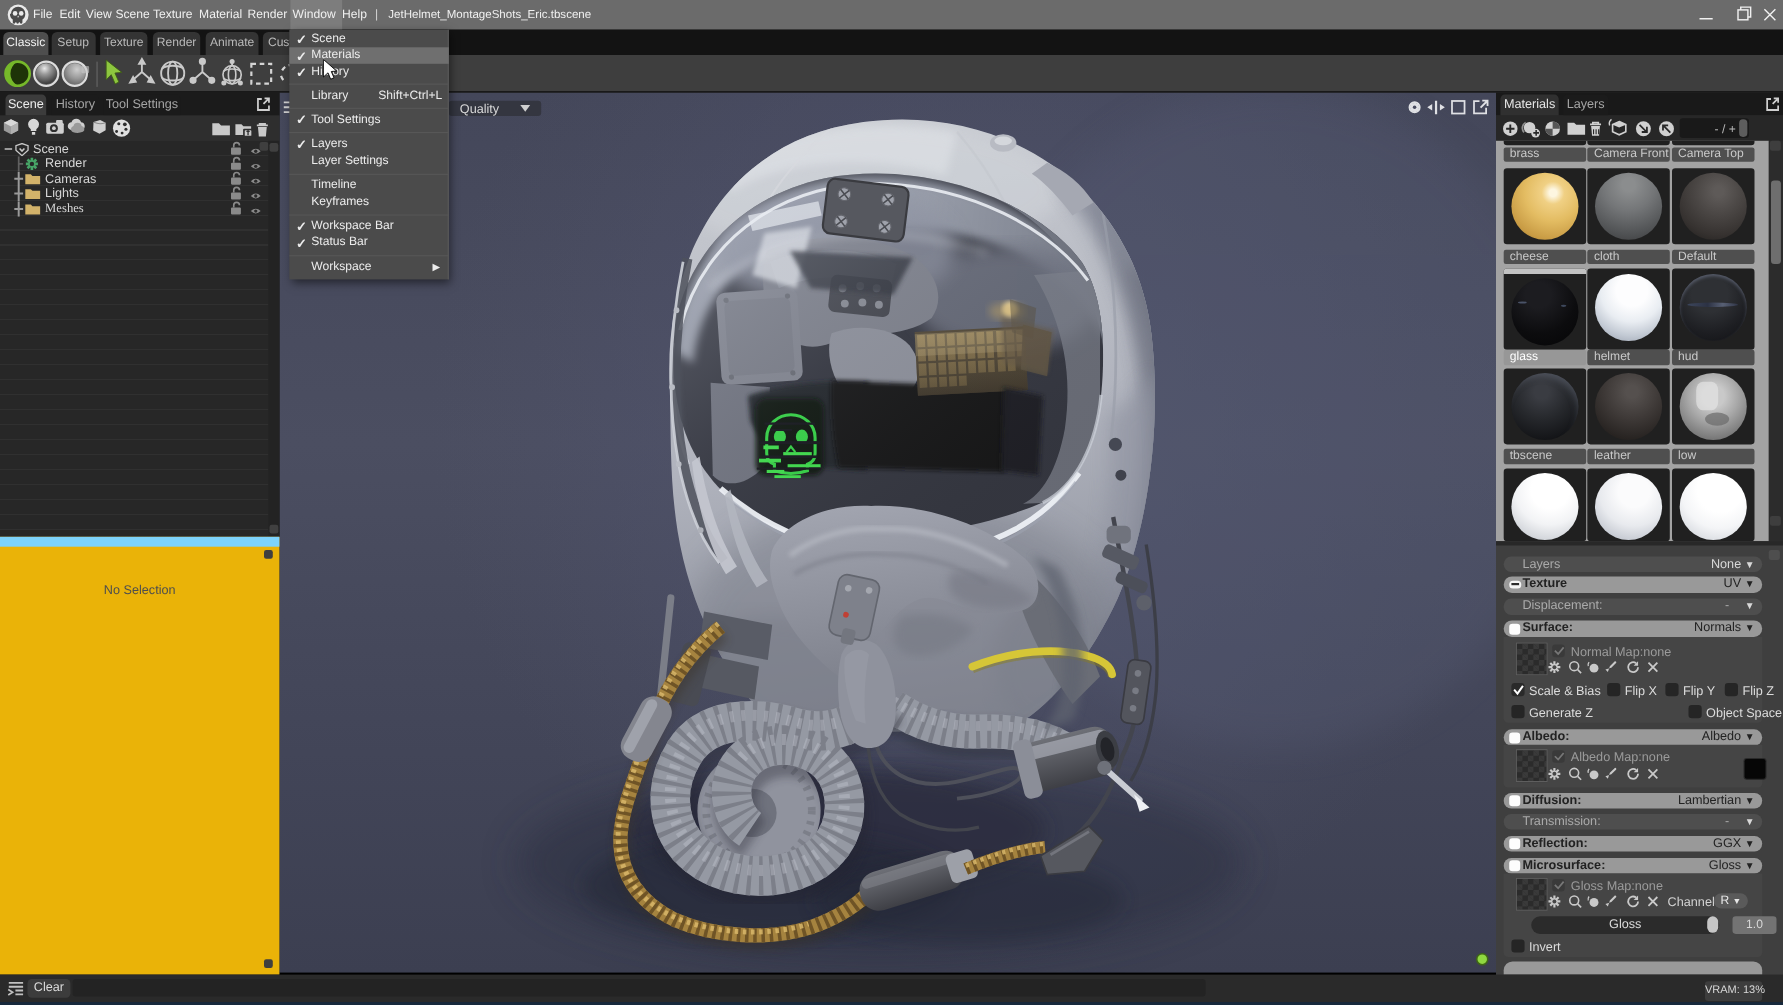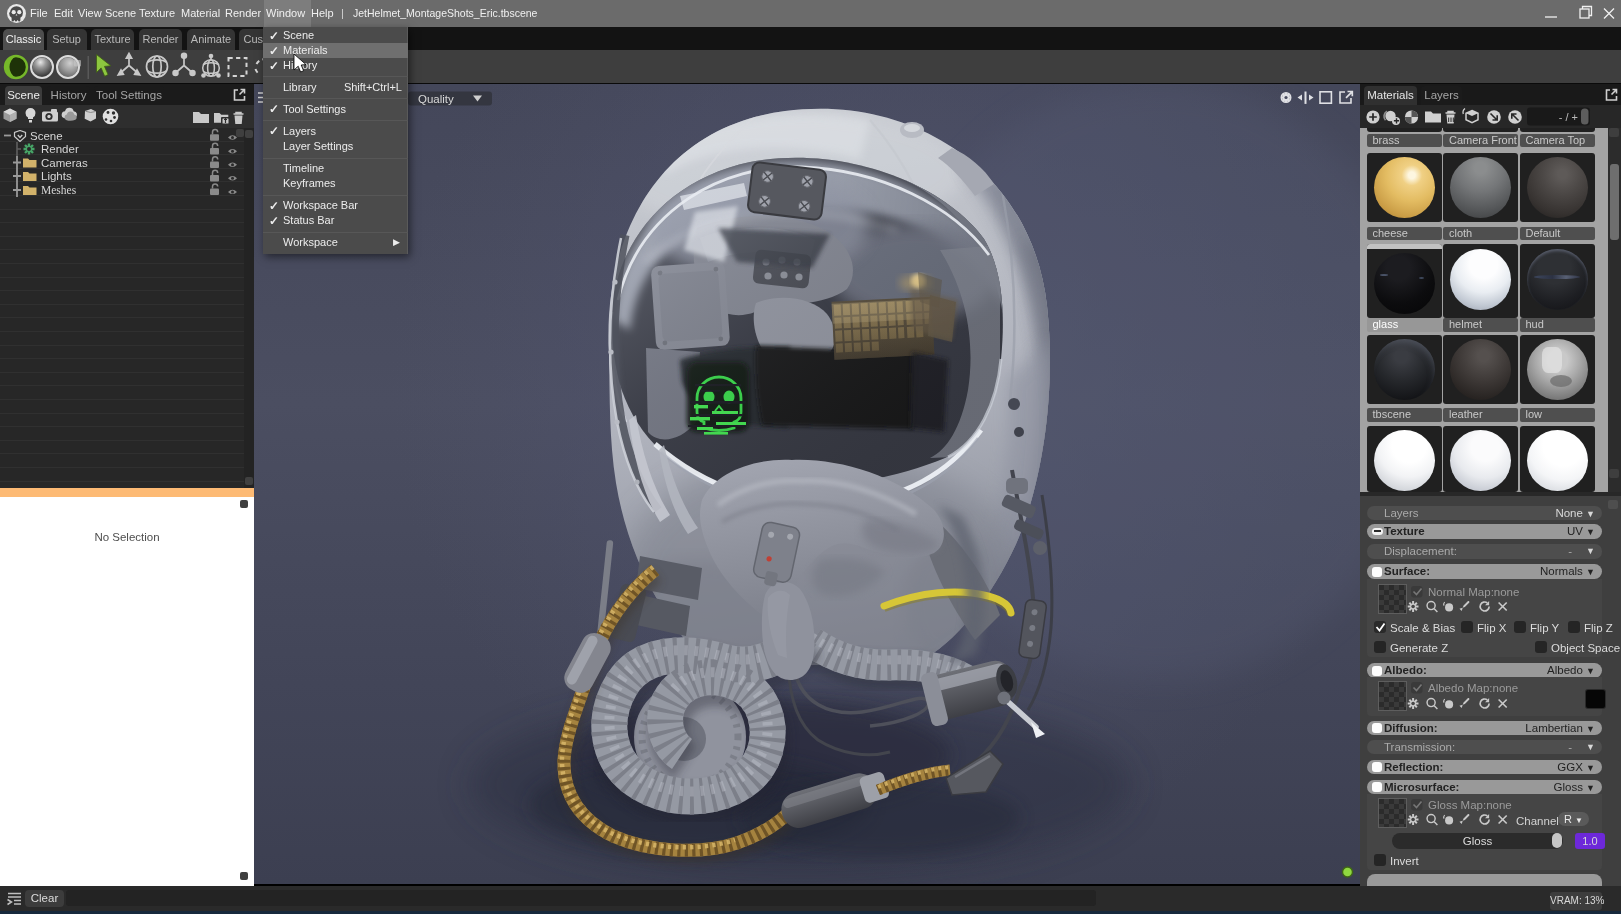--- a/index.html
+++ b/index.html
@@ -17,21 +17,21 @@
   #toolrow { left:0; top:50px; width:1621px; height:34px; background:#3e3e3e; border-bottom:1px solid #0a0a0a; }
   
   #lpanel { left:0; top:84px; width:254px; height:802px; background:#262626; }
   #lptabs { left:0; top:0; width:254px; height:21px; background:#1b1b1b; }
   .ltab { position:absolute; top:2px; height:19px; border-radius:4px 4px 0 0; font-size:11.5px; line-height:19px; text-align:center; color:#a5a5a5; background:#1b1b1b; }
   .ltab.act { background:#3c3c3c; color:#ededed; }
   #lpicons { left:0; top:21px; width:254px; height:23px; background:#2e2e2e; }
   #ltree { left:0; top:44px; width:244px; height:360px; background:repeating-linear-gradient(to bottom, #272727 0px, #272727 12.6px, #303030 12.6px, #303030 13.6px); }
   .trow { position:absolute; left:0; width:244px; height:14px; }
   .trow .lbl { position:absolute; top:0; height:14px; line-height:14px; font-size:11.5px; color:#d6d6d6; }
-  #lsub { left:0; top:404px; width:254px; height:398px; background:#ffffff; border-top:9px solid #fdba74; }
+  #lsub { left:0; top:404px; width:254px; height:398px; background:#eab308; border-top:9px solid #7dd3fc; }
   
   #rpanel { left:1360px; top:84px; width:261px; height:802px; background:#333333; }
   
   .mlabel { position:absolute; height:13.5px; background:#4f4f4f; color:#c9c9c9; font-size:11px; line-height:13.5px; padding-left:6px; border-radius:2px; }
   .mthumb { position:absolute; background:#202020; border-radius:3px; }
   .sph { position:absolute; border-radius:50%; }
   
   .hdr { position:absolute; left:7px; width:235px; height:15.5px; background:#999; border-radius:8px; font-size:11.5px; color:#222; line-height:15.5px; }
   .dbar { position:absolute; left:7px; width:235px; height:14px; background:#4e4e4e; border-radius:7px; font-size:11.5px; color:#aaa; line-height:14px; }
   .sbody { position:absolute; left:7px; width:235px; background:#454545; border-radius:0 0 4px 4px; }
@@ -818,21 +818,21 @@
           <text x="17" y="11" font-size="11.5" fill="#9b9b9b">Gloss Map:none</text>
         </svg>
       <svg class="abs" style="left:38px; top:17.5px;" width="108" height="17" viewBox="0 0 120 17">
           <use href="#irow"></use>
         </svg>
       <span class="abs" style="left:149px; top:21px; font-size:11.5px; color:#d3d3d3;">Channel</span>
       <div class="abs" style="left:191px; top:18.5px; width:31px; height:14px; background:#5a5a5a; border-radius:7px; color:#e8e8e8; font-size:11px; line-height:14px;"><span style="margin-left:6px;">R</span> <span style="font-size:8px;">▼</span></div>
       <div class="abs" style="left:25px; top:39px; width:171px; height:16px; background:#2b2b2b; border-radius:8px; color:#dcdcdc; font-size:11.5px; line-height:16px; text-align:center;">Gloss
         <div class="abs" style="left:160px; top:0.5px; width:10px; height:15px; background:#c6c6c6; border-radius:5px;"></div>
       </div>
-      <div class="abs" style="left:208px; top:39px; width:30px; height:16px; background:#6d28d9; border-radius:3px; color:#d8d8d8; font-size:11px; line-height:16px; text-align:center;">1.0</div>
+      <div class="abs" style="left:208px; top:39px; width:40px; height:16px; background:#737373; border-radius:3px; color:#d8d8d8; font-size:11px; line-height:16px; text-align:center;">1.0</div>
       <svg class="abs" style="left:5px; top:58px;" width="100" height="17" viewBox="0 0 100 17">
         <rect x="2" y="2" width="12" height="12" rx="3" fill="#252525"></rect>
           <text x="18" y="12.5" font-size="11.5" fill="#dcdcdc">Invert</text>
       </svg>
     </div>
     <div class="hdr" style="top:377.5px; height:12px; border-radius:8px 8px 0 0;"></div>
     <svg width="0" height="0">
         <defs>
           <g id="irow" fill="none" stroke="#c9c9c9" stroke-width="1.6">
       <circle cx="9" cy="8.5" r="3" fill="#c9c9c9" stroke="none"></circle>

